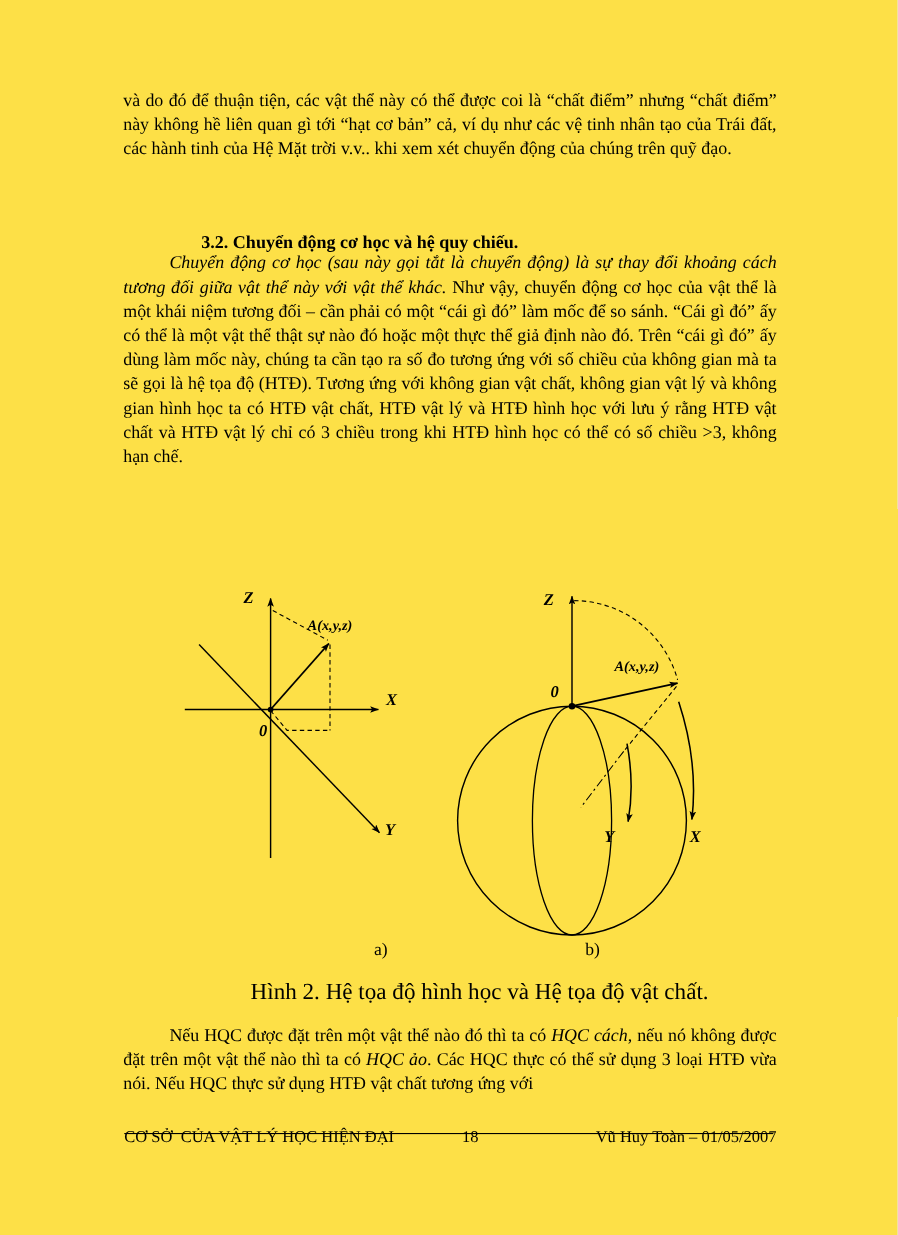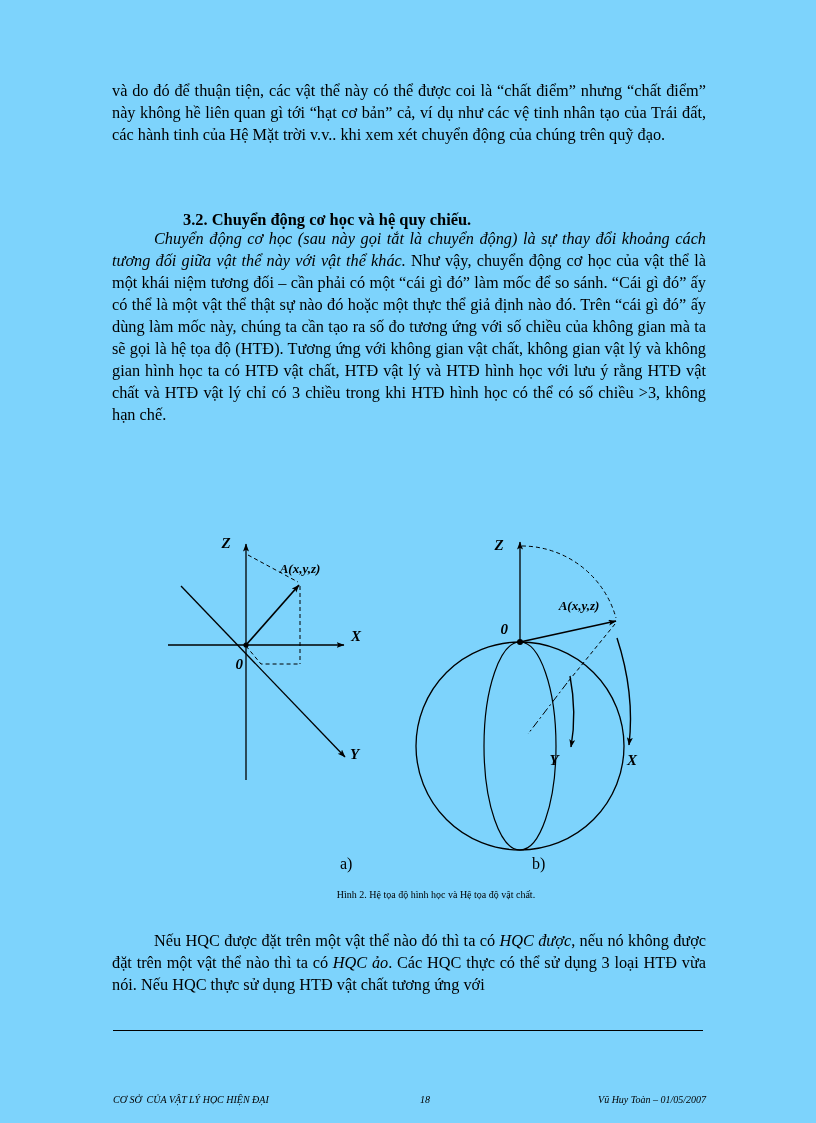--- a/index.html
+++ b/index.html
@@ -1,38 +1,38 @@
 <!DOCTYPE html>
 <html><head>
 <meta charset="utf-8">
 <style>
   html,body { margin:0; padding:0; background:#e8e8e8; }
   .page {
-    position:relative; width:816px; height:1123px; background:#7dd3fc;
+    position:relative; width:816px; height:1123px; background:#fde047;
     font-family:"Liberation Serif","DejaVu Serif",serif; color:#000;
     overflow:hidden; margin:0 auto;
   }
   .body-text {
     position:absolute; left:112px; width:594px; margin:0;
     font-size:16.3px; line-height:22px; text-align:justify;
   }
   .indent { text-indent:42px; }
   .it { font-style:italic; }
   .heading {
     position:absolute; left:165px; margin:18px;
     font-size:16.4px; font-weight:bold; line-height:22px;
   }
   .fig-label { position:absolute; font-size:16px; }
-  .caption { position:absolute; left:140px; width:592px; margin:0; text-align:center; font-size:10px; }
+  .caption { position:absolute; left:140px; width:592px; margin:0; text-align:center; font-size:21px; }
   .diagram { position:absolute; }
   .diagram text { font-family:"Liberation Serif","DejaVu Serif",serif; font-weight:bold; font-style:italic; font-size:15px; fill:#000; }
   .diagram text.small { font-size:13px; }
   .diagram line, .diagram path, .diagram polyline { stroke:#000; fill:none; }
   .footer-line { position:absolute; left:113px; top:1030px; width:590px; border-top:1.4px solid #000; }
-  .footer-text { position:absolute; top:1094px; font-size:10px; white-space:pre;font-style:italic; }
+  .footer-text { position:absolute; top:1026px; font-size:15px; white-space:pre; }
   .footer-left { left:113px; }
   .footer-page { left:420px; }
   .footer-right { right:110px; text-align:right; }
 </style>
 </head>
 <body>
 
 <div class="page">
 
   <p class="body-text" style="top:80px">và do đó để thuận tiện, các vật thể này có thể được coi là “chất điểm” nhưng “chất điểm” này không hề liên quan gì tới “hạt cơ bản” cả, ví dụ như các vệ tinh nhân tạo của Trái đất, các hành tinh của Hệ Mặt trời v.v.. khi xem xét chuyển động của chúng trên quỹ đạo.</p>
@@ -84,20 +84,20 @@
     <text class="small" x="184" y="82" text-anchor="middle">A(x,y,z)</text>
     <text x="159" y="237" text-anchor="middle">Y</text>
     <text x="237" y="237" text-anchor="middle">X</text>
   </svg>
 
   <div class="fig-label" style="left:340px; top:855px">a)</div>
   <div class="fig-label" style="left:532px; top:855px">b)</div>
 
   <p class="caption" style="top:889px">Hình 2. Hệ tọa độ hình học và Hệ tọa độ vật chất.</p>
 
-  <p class="body-text indent" style="top:930px"><span>Nếu HQC được đặt trên một vật thể nào đó thì ta có </span><span class="it">HQC được</span><span>, nếu nó không được đặt trên một vật thể nào thì ta có </span><span class="it">HQC ảo</span><span>. Các HQC thực có thể sử dụng 3 loại HTĐ vừa nói. Nếu HQC thực sử dụng HTĐ vật chất tương ứng với</span></p>
+  <p class="body-text indent" style="top:930px"><span>Nếu HQC được đặt trên một vật thể nào đó thì ta có </span><span class="it">HQC cách</span><span>, nếu nó không được đặt trên một vật thể nào thì ta có </span><span class="it">HQC ảo</span><span>. Các HQC thực có thể sử dụng 3 loại HTĐ vừa nói. Nếu HQC thực sử dụng HTĐ vật chất tương ứng với</span></p>
 
   <div class="footer-line"></div>
   <span class="footer-text footer-left">CƠ SỞ  CỦA VẬT LÝ HỌC HIỆN ĐẠI</span>
   <span class="footer-text footer-page">18</span>
   <span class="footer-text footer-right">Vũ Huy Toàn – 01/05/2007</span>
 
 </div>
 
 </body></html>

